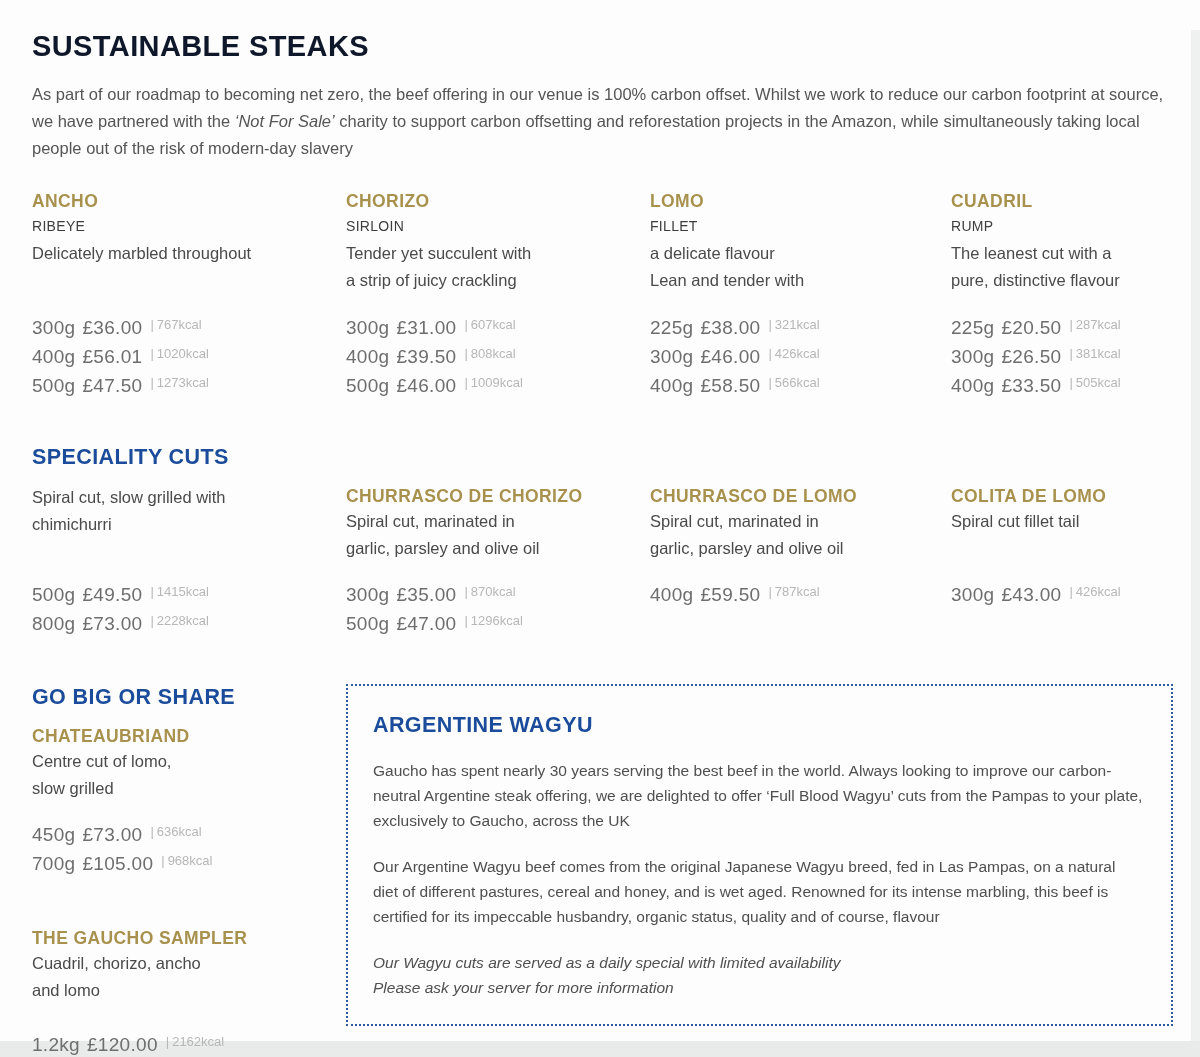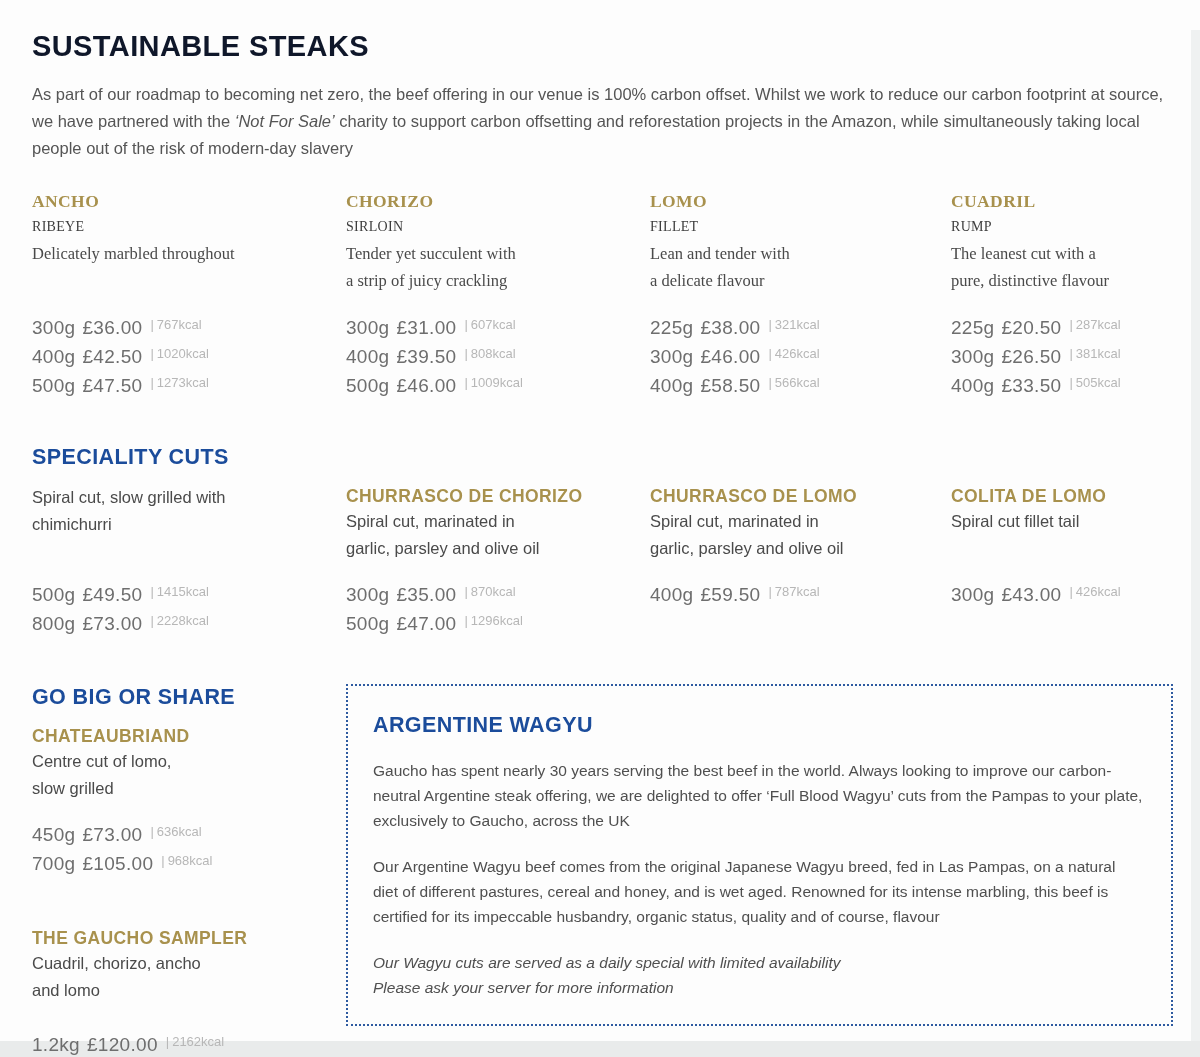--- a/index.html
+++ b/index.html
@@ -26,21 +26,21 @@
   }
   .steak-grid{margin-top:27px;}
 
   .item-name{
     color:#a8914d;font-weight:bold;font-size:17.5px;letter-spacing:0.4px;line-height:24px;
   }
   .item-cut{
     color:#3d3d3d;font-size:14px;letter-spacing:0.3px;line-height:27px;
   }
   .desc{font-size:16.5px;color:#4a4a4a;line-height:27px;}
-  .steak-head{height:128px;font-family:Liberation Serif, serif;}
+  .steak-head{height:128px;}
   .spec-head{height:100px;}
 
   .price-row{display:flex;align-items:flex-start;height:29px;white-space:nowrap;}
   .size,.amount{font-size:19px;color:#6e6e6e;letter-spacing:0.3px;}
   .size{margin-right:7px;}
   .amount{margin-right:8px;}
   .sep,.kcal{font-size:13px;color:#b7b7b7;}
   .sep{margin-right:3px;}
 
   .section-heading{
@@ -88,21 +88,21 @@
       </div>
       <div>
         <div class="price-row">
           <span class="size">300g</span>
           <span class="amount">£36.00</span>
           <span class="sep">|</span>
           <span class="kcal">767kcal</span>
         </div>
         <div class="price-row">
           <span class="size">400g</span>
-          <span class="amount">£42.50</span>
+          <span class="amount">£56.01</span>
           <span class="sep">|</span>
           <span class="kcal">1020kcal</span>
         </div>
         <div class="price-row">
           <span class="size">500g</span>
           <span class="amount">£47.50</span>
           <span class="sep">|</span>
           <span class="kcal">1273kcal</span>
         </div>
       </div>
@@ -137,22 +137,22 @@
           <span class="kcal">1009kcal</span>
         </div>
       </div>
     </div>
 
     <div>
       <div class="steak-head">
         <div class="item-name">LOMO</div>
         <div class="item-cut">FILLET</div>
         <div class="desc">
+          <div>a delicate flavour</div>
           <div>Lean and tender with</div>
-          <div>a delicate flavour</div>
         </div>
       </div>
       <div>
         <div class="price-row">
           <span class="size">225g</span>
           <span class="amount">£38.00</span>
           <span class="sep">|</span>
           <span class="kcal">321kcal</span>
         </div>
         <div class="price-row">

